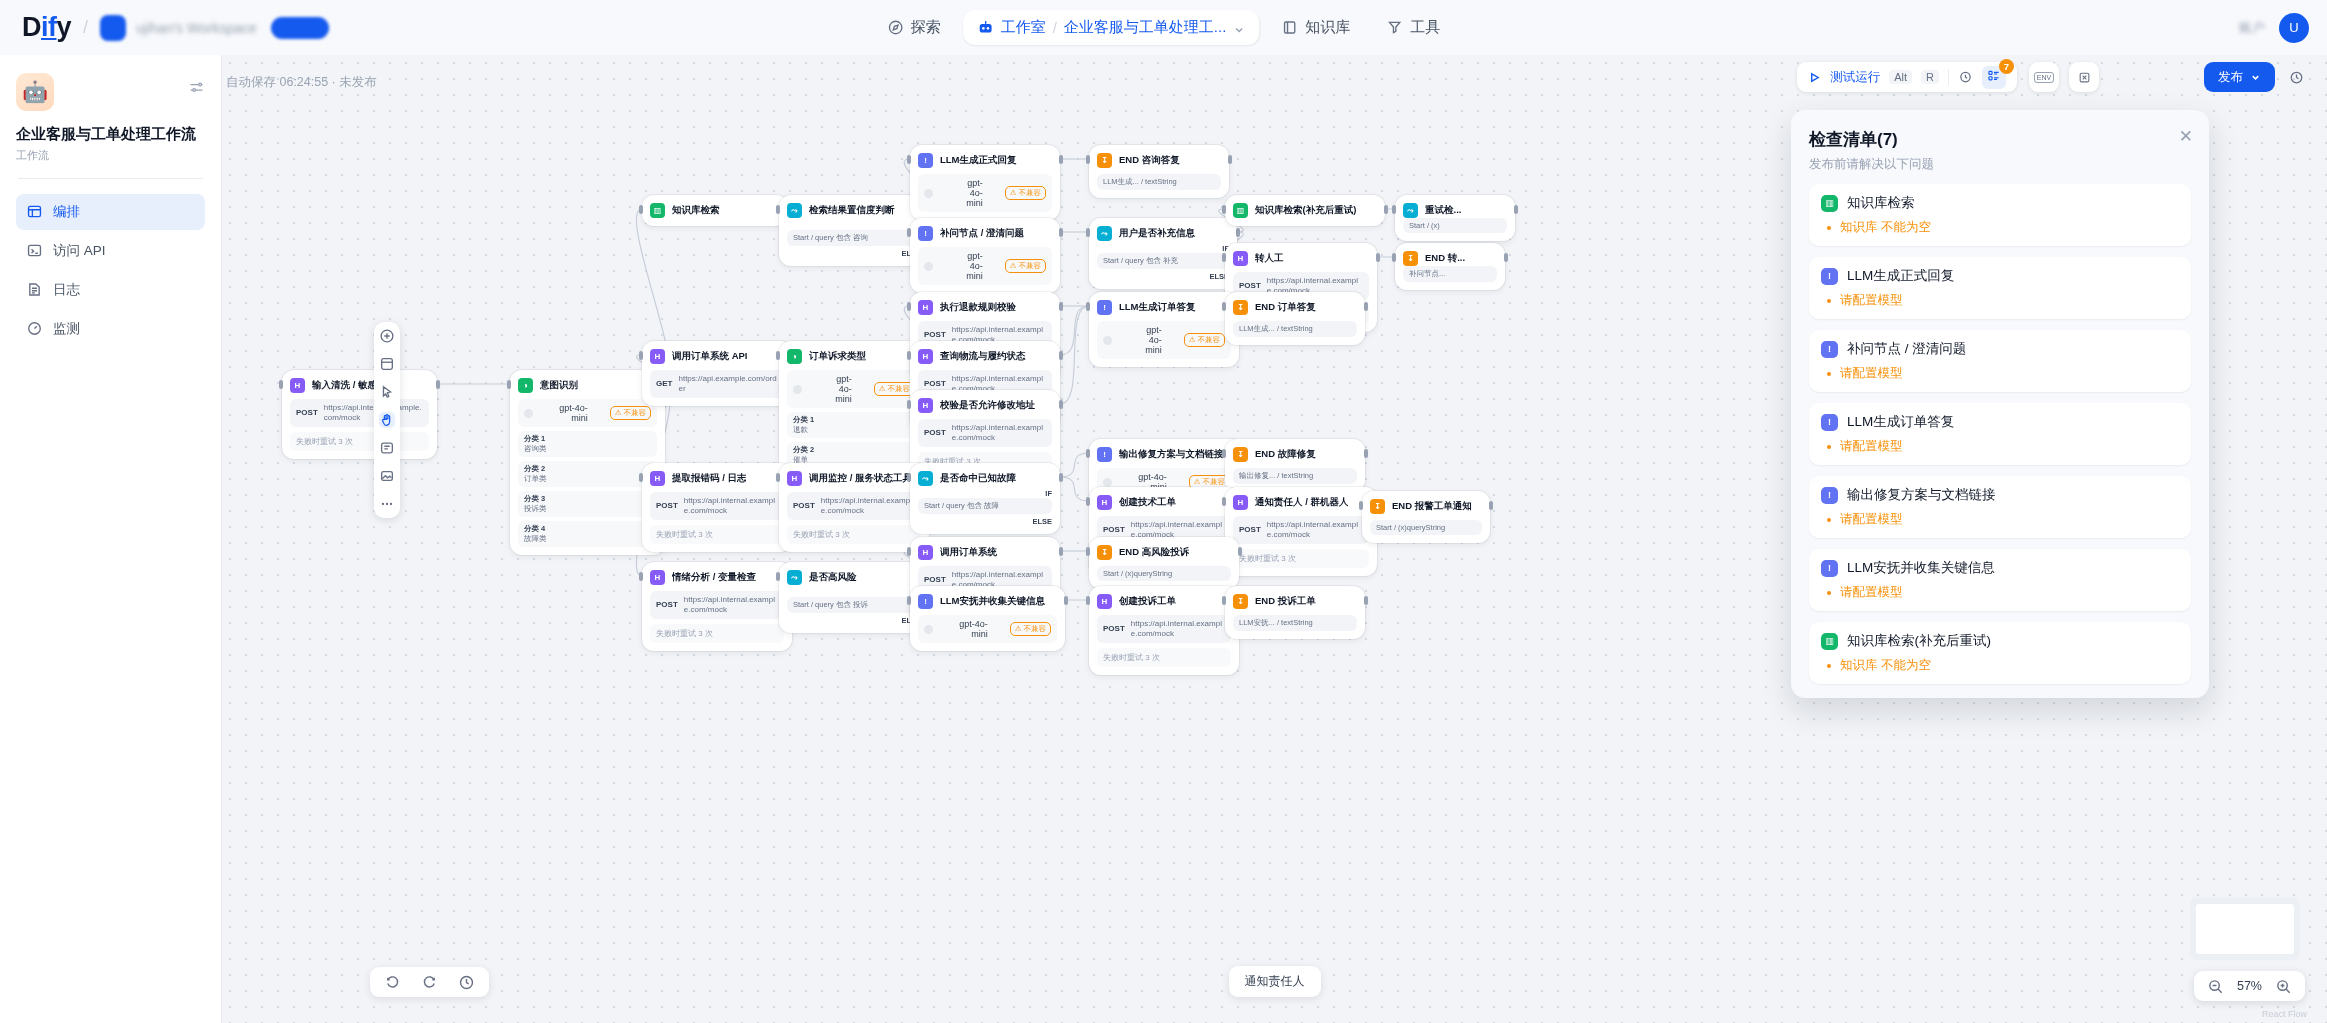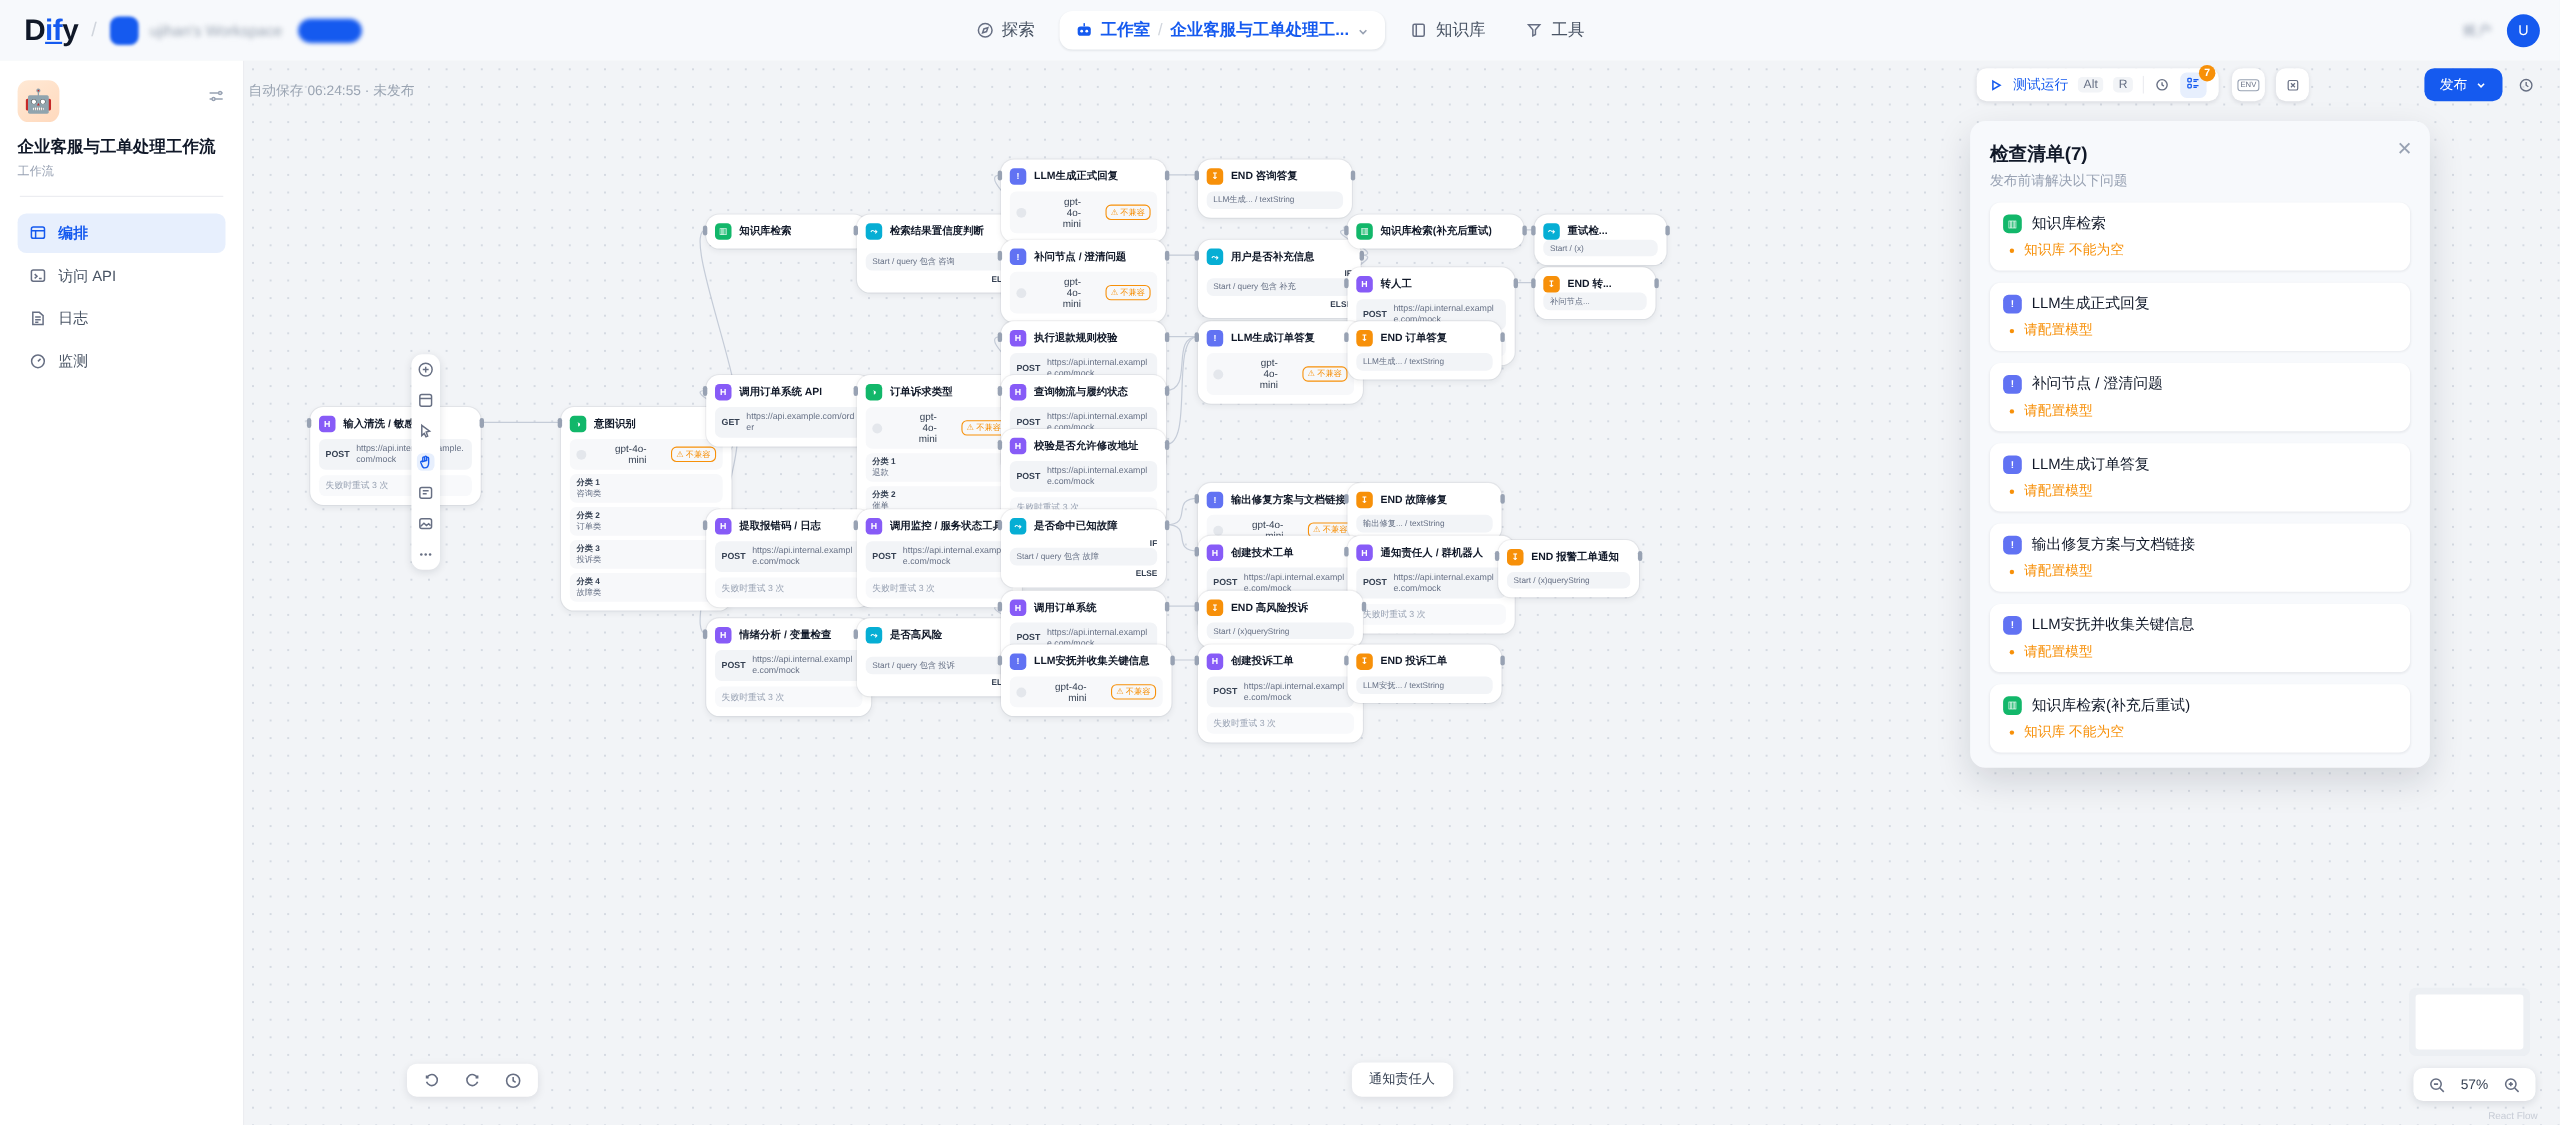--- a/index.html
+++ b/index.html
@@ -17,41 +17,41 @@
   .ws-avatar { width:26px;height:26px;border-radius:8px;background:#155aef;
      filter:blur(1.6px); }
   .ws-name { margin-left:10px; color:#9aa4b2; filter:blur(2.3px); font-size:14px;}
   .ws-badge { margin-left:14px; width:58px;height:22px;border-radius:11px;background:#155aef;
      filter:blur(1.8px); }
   .nav-center { position:absolute; left:50%; transform:translateX(-50%);
      display:flex; align-items:center; gap:8px; }
   .nav-item { display:flex; align-items:center; gap:7px; padding:8px 14px; border-radius:12px;
      color:#495464; font-size:15px; white-space:nowrap; }
   .nav-item.pill { background:#fff; box-shadow:0 1px 2px rgba(16,24,40,.08); color:#155aef; }
-  .nav-item.pill .crumb { color:#155aef; font-weight:700;}
+  .nav-item.pill .crumb { color:#155aef; font-weight:400;}
   .nav-item.pill .sep { color:#d0d5dd; font-weight:400; }
   .ic { width:17px;height:17px; display:inline-block; flex:none; }
   .tb-right { position:absolute; right:18px; display:flex; align-items:center; gap:14px; }
   .blurtxt { filter:blur(2.2px); color:#98a2b3; font-size:13px;}
   .avatar-top { width:30px;height:30px;border-radius:50%;background:#155aef;
      color:#fff; font-size:13px; display:flex;align-items:center;justify-content:center; }
 
   
   .sidebar { position:absolute; left:0; top:55px; width:222px; height:968px;
      background:#fff; border-right:1px solid #eaecf0; padding:18px 16px; z-index:30;}
   .app-icon { width:38px;height:38px;border-radius:10px;
      background:linear-gradient(145deg,#ffe9d5,#ffd9bd); position:relative;
      display:flex;align-items:center;justify-content:center;font-size:21px;}
   .sb-head { display:flex; align-items:flex-start; justify-content:space-between; }
   .app-title { font-size:15px; font-weight:700; color:#101828; margin-top:13px; line-height:1.3;}
   .app-sub { font-size:11px; color:#98a2b3; margin-top:4px;}
   .sb-divider { height:1px; background:#eaecf0; margin:15px 2px; }
   .sb-item { display:flex; align-items:center; gap:10px; padding:9px 10px;
      border-radius:8px; color:#495464; font-size:13.5px; margin-bottom:3px;}
-  .sb-item.active { background:#e7effd; color:#155aef; font-weight:700; }
+  .sb-item.active { background:#e7effd; color:#155aef; font-weight:400; }
 
   
   .canvas { position:absolute; left:222px; top:55px; width:2105px; height:968px;
      background:
        radial-gradient(circle, #d5dae2 1px, transparent 1px) 0 0/16px 16px,
        #f2f4f7;
      overflow:hidden; }
   .autosave { position:absolute; left:226px; top:74px; color:#9aa4b2; font-size:12.5px; z-index:20;}
 
   

